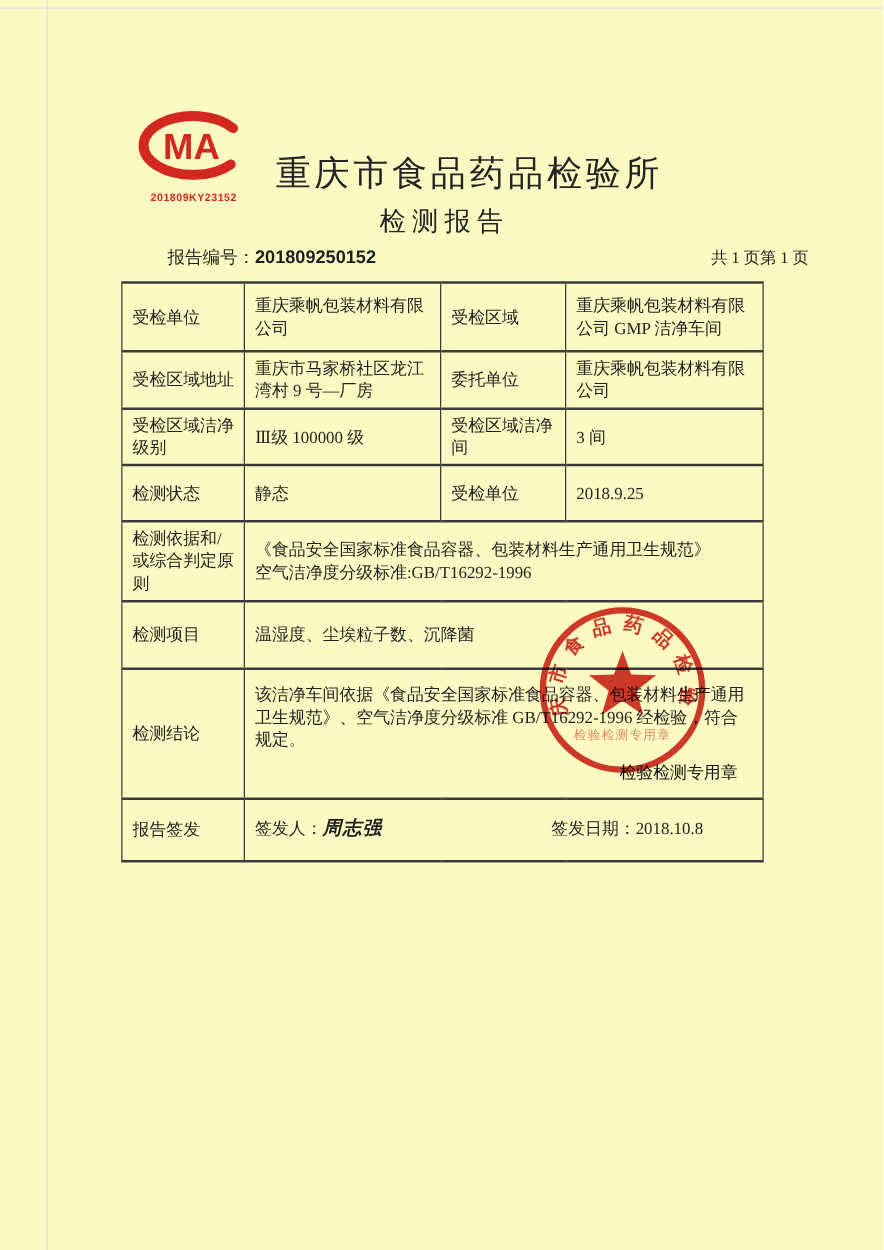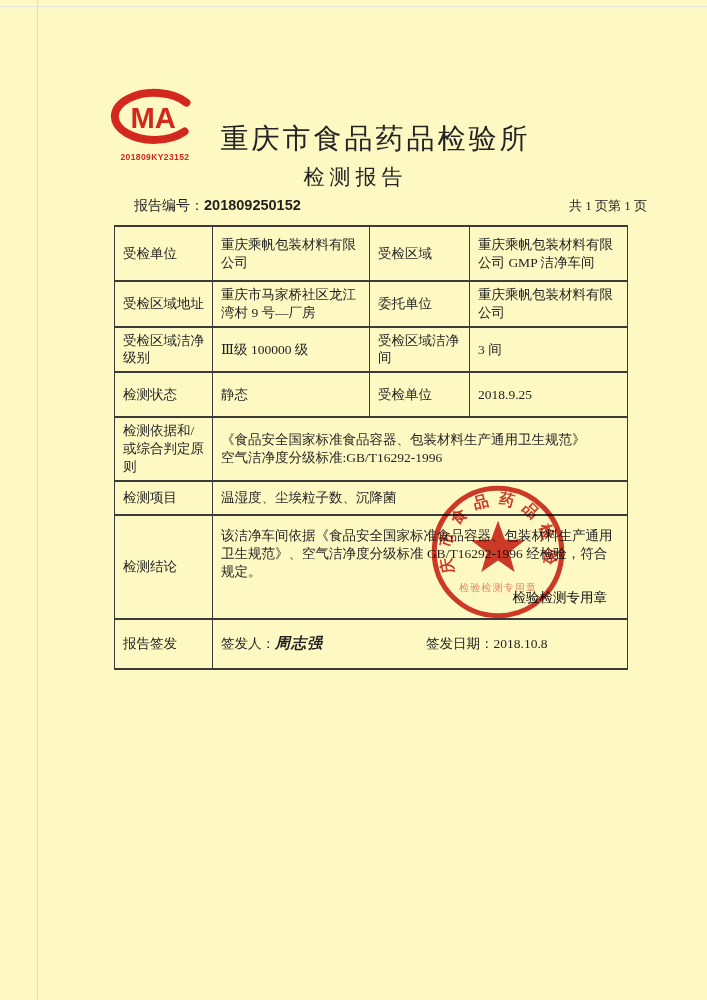--- a/index.html
+++ b/index.html
@@ -15,30 +15,30 @@
   .org-title{position:absolute;left:0;top:120px;width:100%;text-align:center;padding-left:44px;
              box-sizing:border-box;font-size:28px;letter-spacing:3px;color:#242424;}
   .doc-title{position:absolute;left:0;top:163px;width:100%;text-align:center;padding-left:4px;
              box-sizing:border-box;font-size:21px;letter-spacing:5px;color:#242424;}
   .report-line{position:absolute;left:97px;top:197px;width:513px;display:flex;
                justify-content:space-between;align-items:baseline;font-size:14px;margin-left:37px;}
   .report-line .num{font-family:"Liberation Sans",sans-serif;font-weight:bold;font-size:14.5px;}
   .page-info{font-size:13px;}
 
   
-  table.report{position:absolute;left:114px;top:225px;width:513px;border-collapse:collapse;
+  table.report{position:absolute;left:97px;top:225px;width:513px;border-collapse:collapse;
                table-layout:fixed;font-size:13.5px;line-height:1.32;}
   table.report td{border-left:1px solid #3b3b3b;border-right:1px solid #3b3b3b;
                   border-top:2px solid #3b3b3b;border-bottom:2px solid #3b3b3b;
                   padding:4px 8px;vertical-align:middle;word-break:break-all;}
   td.lbl{vertical-align:middle;}
   .preline{white-space:pre-line;}
   .concl-cell{vertical-align:top;padding-top:7px;}
   .seal-caption{text-align:right;padding-right:12px;margin-top:8px;color:#111;}
-  .sign-row{display:flex;align-items:baseline;}
+  .sign-row{display:flex;align-items:baseline;gap:32px;}
   .sign-left{width:205px;}
   .signature{font-weight:bold;font-style:italic;font-size:15px;letter-spacing:1px;}
   .remark-dashes{padding-left:130px;letter-spacing:1px;}
 
   
   .stamp{position:absolute;left:412px;top:466px;width:172px;height:172px;
          mix-blend-mode:multiply;opacity:.92;pointer-events:none;}
 </style>
 </head>
 <body>
@@ -93,21 +93,21 @@
       <td class="lbl">检测状态</td>
       <td>静态</td>
       <td class="lbl">受检单位</td>
       <td>2018.9.25</td>
     </tr>
     <tr style="height:58px">
       <td class="lbl">检测依据和/或综合判定原则</td>
       <td colspan="3" class="preline">《食品安全国家标准食品容器、包装材料生产通用卫生规范》
 空气洁净度分级标准:GB/T16292-1996</td>
     </tr>
-    <tr style="height:34px">
+    <tr style="height:54px">
       <td class="lbl">检测项目</td>
       <td colspan="3">温湿度、尘埃粒子数、沉降菌</td>
     </tr>
     <tr style="height:104px">
       <td class="lbl">检测结论</td>
       <td colspan="3" class="concl-cell">
         <div>该洁净车间依据《食品安全国家标准食品容器、包装材料生产通用卫生规范》、空气洁净度分级标准 GB/T16292-1996 经检验，符合规定。</div>
         <div class="seal-caption">检验检测专用章</div>
       </td>
     </tr>

